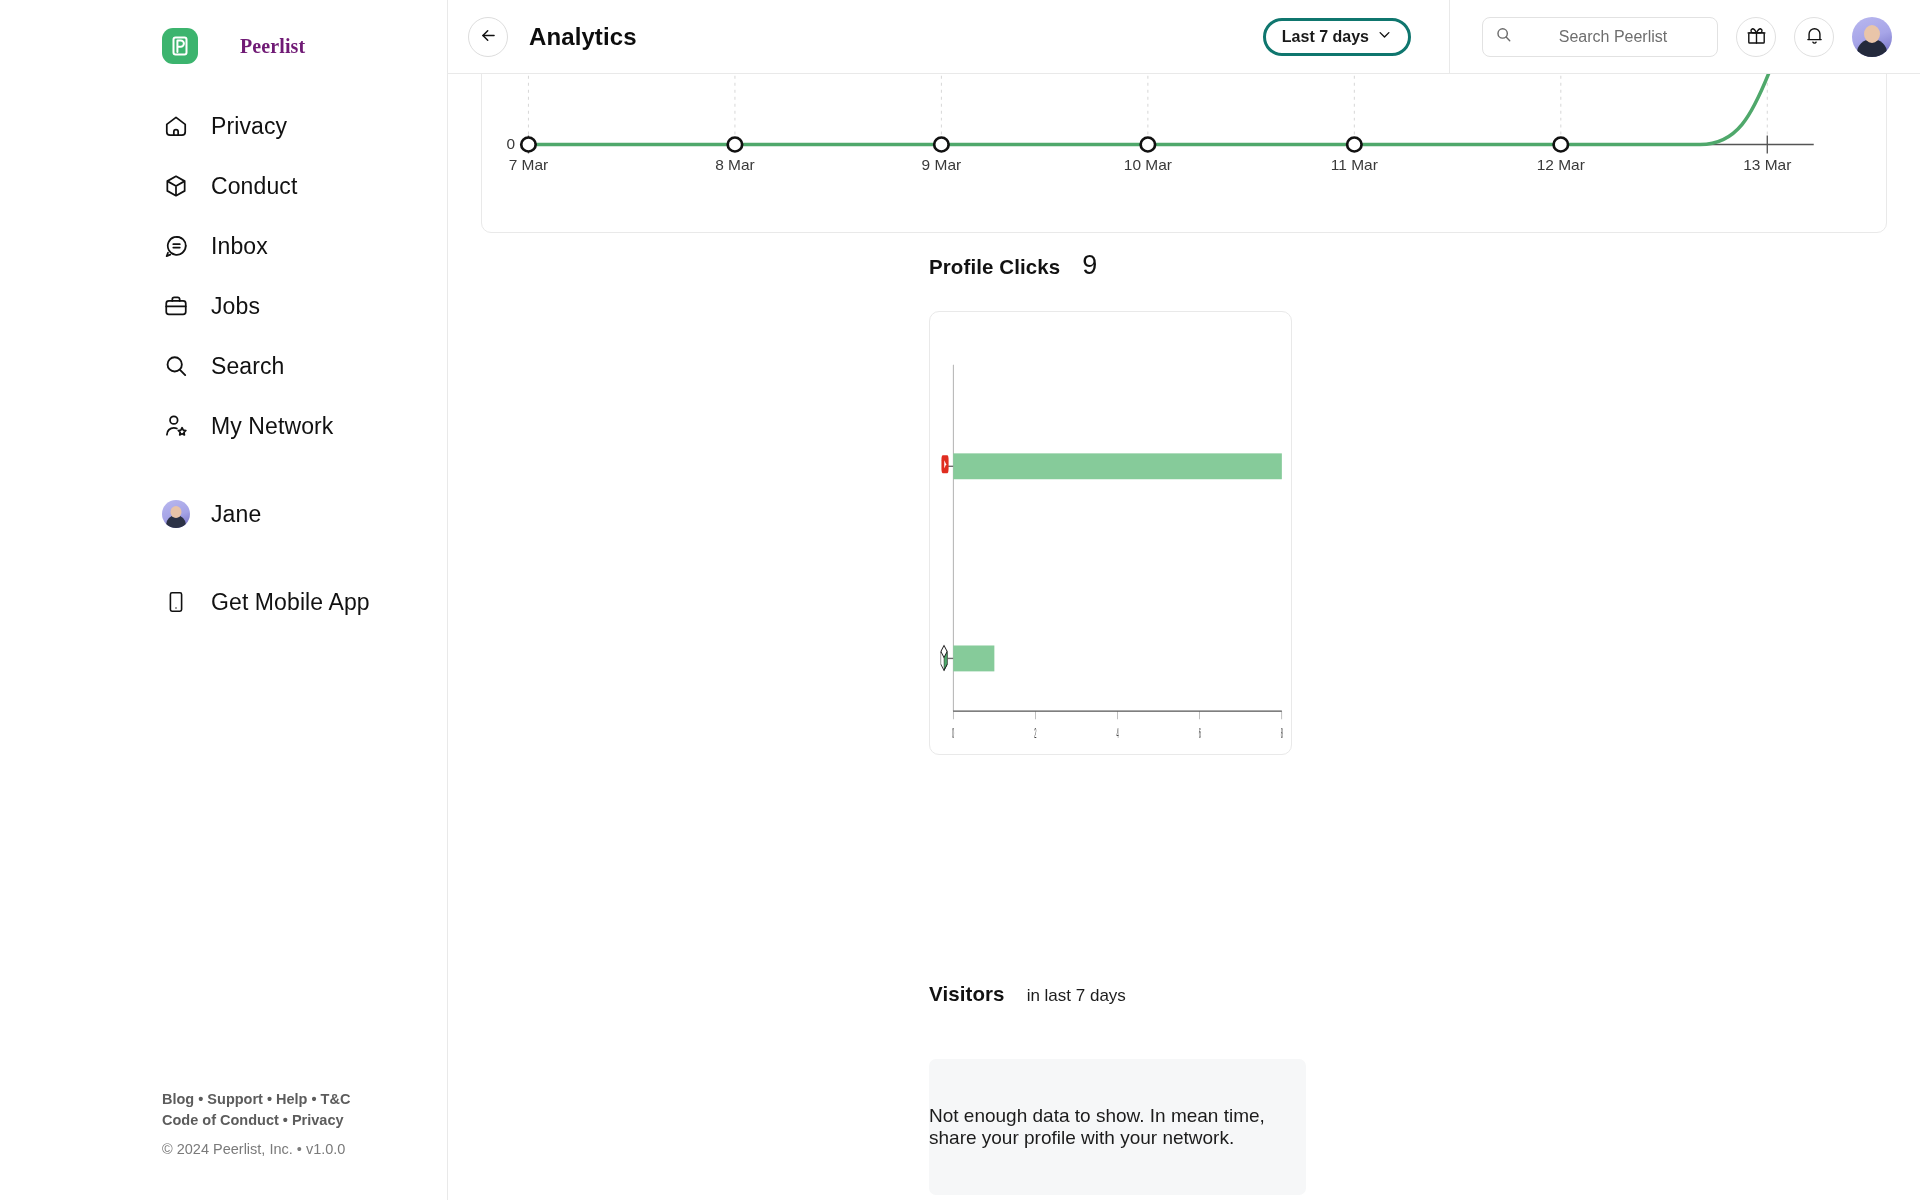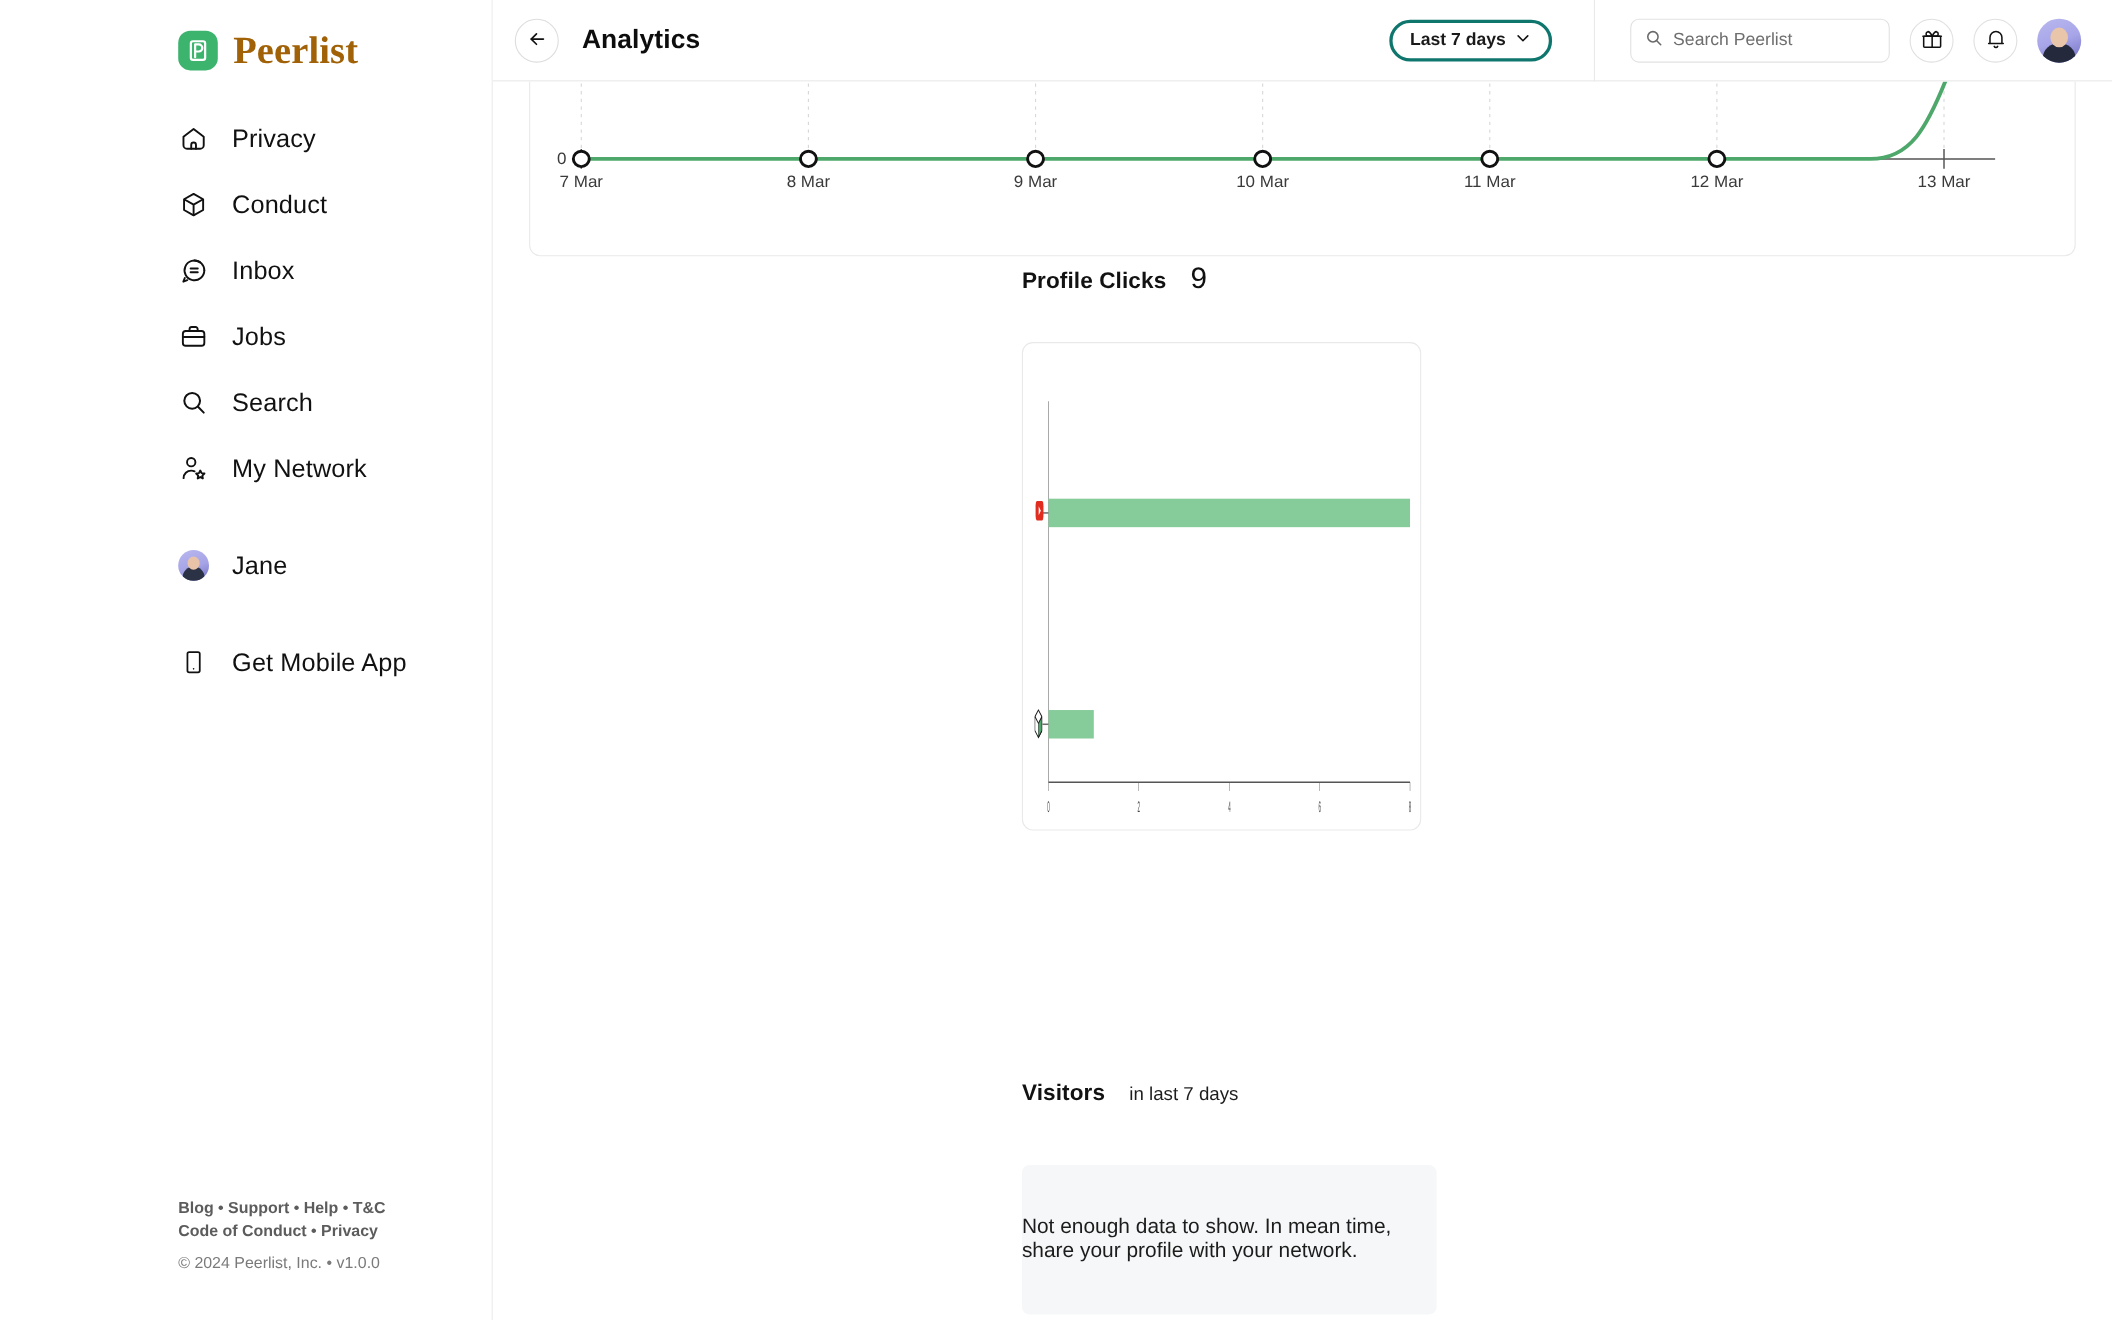--- a/index.html
+++ b/index.html
@@ -27,22 +27,23 @@
   }
   .brand-mark {
     width: 36px; height: 36px; border-radius: 11px;
     background: #3cb46e;
     display: flex; align-items: center; justify-content: center;
     flex: 0 0 36px;
   }
   .brand-mark svg { display: block; }
   .brand-name {
     font-family: "Liberation Serif", serif;
-    font-size: 35px; font-weight: 700; letter-spacing: .1px;
-    color: #a16207;
+    font-size: 20px; font-weight: 700; letter-spacing: .1px;
+    color: #701a75;
+    margin-left: 28px;
   }
   .nav { padding: 22px 0 0 0; }
   .nav-item {
     display: flex; align-items: center; gap: 22px;
     height: 60px; padding-left: 162px;
     cursor: pointer;
   }
   .nav-item .ic { width: 27px; height: 27px; flex: 0 0 27px; display:flex; align-items:center; justify-content:center;}
   .nav-item .ic svg { display:block; }
   .nav-label { font-size: 23px; color: #111; letter-spacing: .1px; }
@@ -102,21 +103,21 @@
     margin-left: 38px; padding-right: 28px;
     border-left: 1px solid #e9e9e9; padding-left: 32px; height: 74px;
   }
   .search-box {
     width: 236px; height: 40px; border-radius: 8px;
     border: 1px solid #e2e2e2; background: #fff;
     display: flex; align-items: center; gap: 9px; padding: 0 12px;
   }
   .search-box input {
     border: 0; outline: 0; font-size: 16px; color: #555;
-    font-family: "Liberation Sans", sans-serif; width: 100%; background: transparent;
+    font-family: "Liberation Sans", sans-serif; width: 100%; background: transparent; text-align: center;
   }
   .search-box input::placeholder { color:#6e6e6e; }
   .round-btn {
     width: 40px; height: 40px; border-radius: 50%;
     border: 1px solid #e0e0e0; background: #fff;
     display: flex; align-items: center; justify-content: center; cursor: pointer;
   }
   .avatar-lg {
     width: 40px; height: 40px; border-radius: 50%;
     background: linear-gradient(160deg,#b9b8ef 0%,#a7a5e8 50%,#6f6cc2 100%);
@@ -380,21 +381,21 @@
           <text class="axis-lbl" x="45" y="303" text-anchor="middle">7 Mar</text>
           <text class="axis-lbl" x="245" y="303" text-anchor="middle">8 Mar</text>
           <text class="axis-lbl" x="445" y="303" text-anchor="middle">9 Mar</text>
           <text class="axis-lbl" x="645" y="303" text-anchor="middle">10 Mar</text>
           <text class="axis-lbl" x="845" y="303" text-anchor="middle">11 Mar</text>
           <text class="axis-lbl" x="1045" y="303" text-anchor="middle">12 Mar</text>
           <text class="axis-lbl" x="1245" y="303" text-anchor="middle">13 Mar</text>
         </svg>
       </div>
 
-      <div class="section-head" style="top: 164px;">
+      <div class="section-head" style="top: 176px;">
         <span class="section-title">Profile Clicks</span>
         <span class="section-value">9</span>
       </div>
 
       <div class="barcard">
         <svg class="barchart-svg" viewBox="0 0 1262 444" preserveAspectRatio="none">
 
           <line x1="81" y1="53" x2="81" y2="401" stroke="#555" stroke-width="1.6"></line>
 
           <line x1="81" y1="401" x2="1230" y2="401" stroke="#555" stroke-width="1.3"></line>

